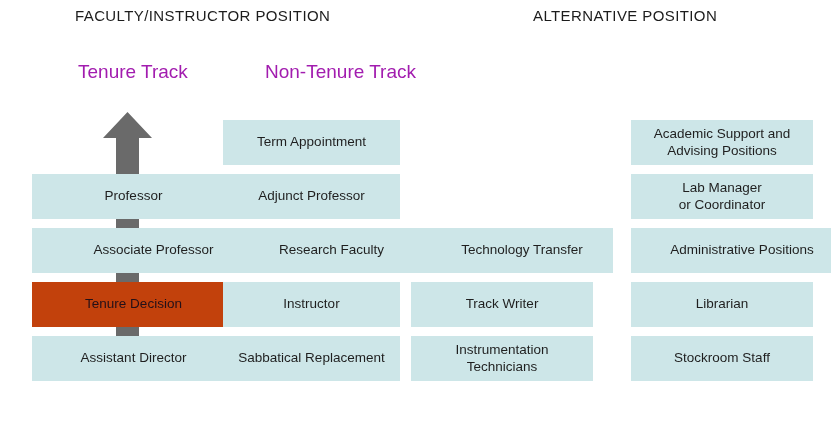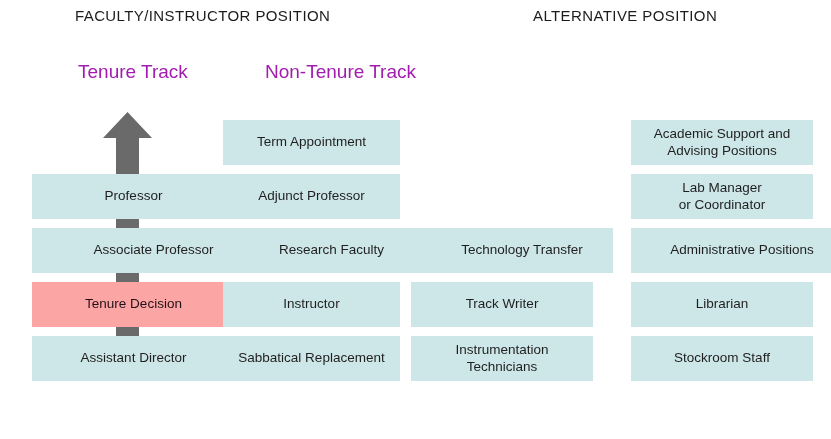--- a/index.html
+++ b/index.html
@@ -44,21 +44,21 @@
     display: flex;
     align-items: center;
     justify-content: center;
     text-align: center;
     font-size: 13.5px;
     line-height: 1.25;
     color: #1f1f1f;
     white-space: pre-line;
     z-index: 2;
   }
-  .box.pink { background: #fca5a5; color: #231018; }
+  .box.pink { background: #c2410c; color: #231018; }
   
   .c1 { left: 32px;  width: 203px; }
   .c2 { left: 223px; width: 177px; }
   .c3 { left: 411px; width: 182px; }
   .c4 { left: 603px; width: 182px; margin-left: 28px; }
   
   .r1 { top: 120px; }
   .r2 { top: 174px; }
   .r3 { top: 228px; padding-left: 20px; }
   .r4 { top: 282px; }

